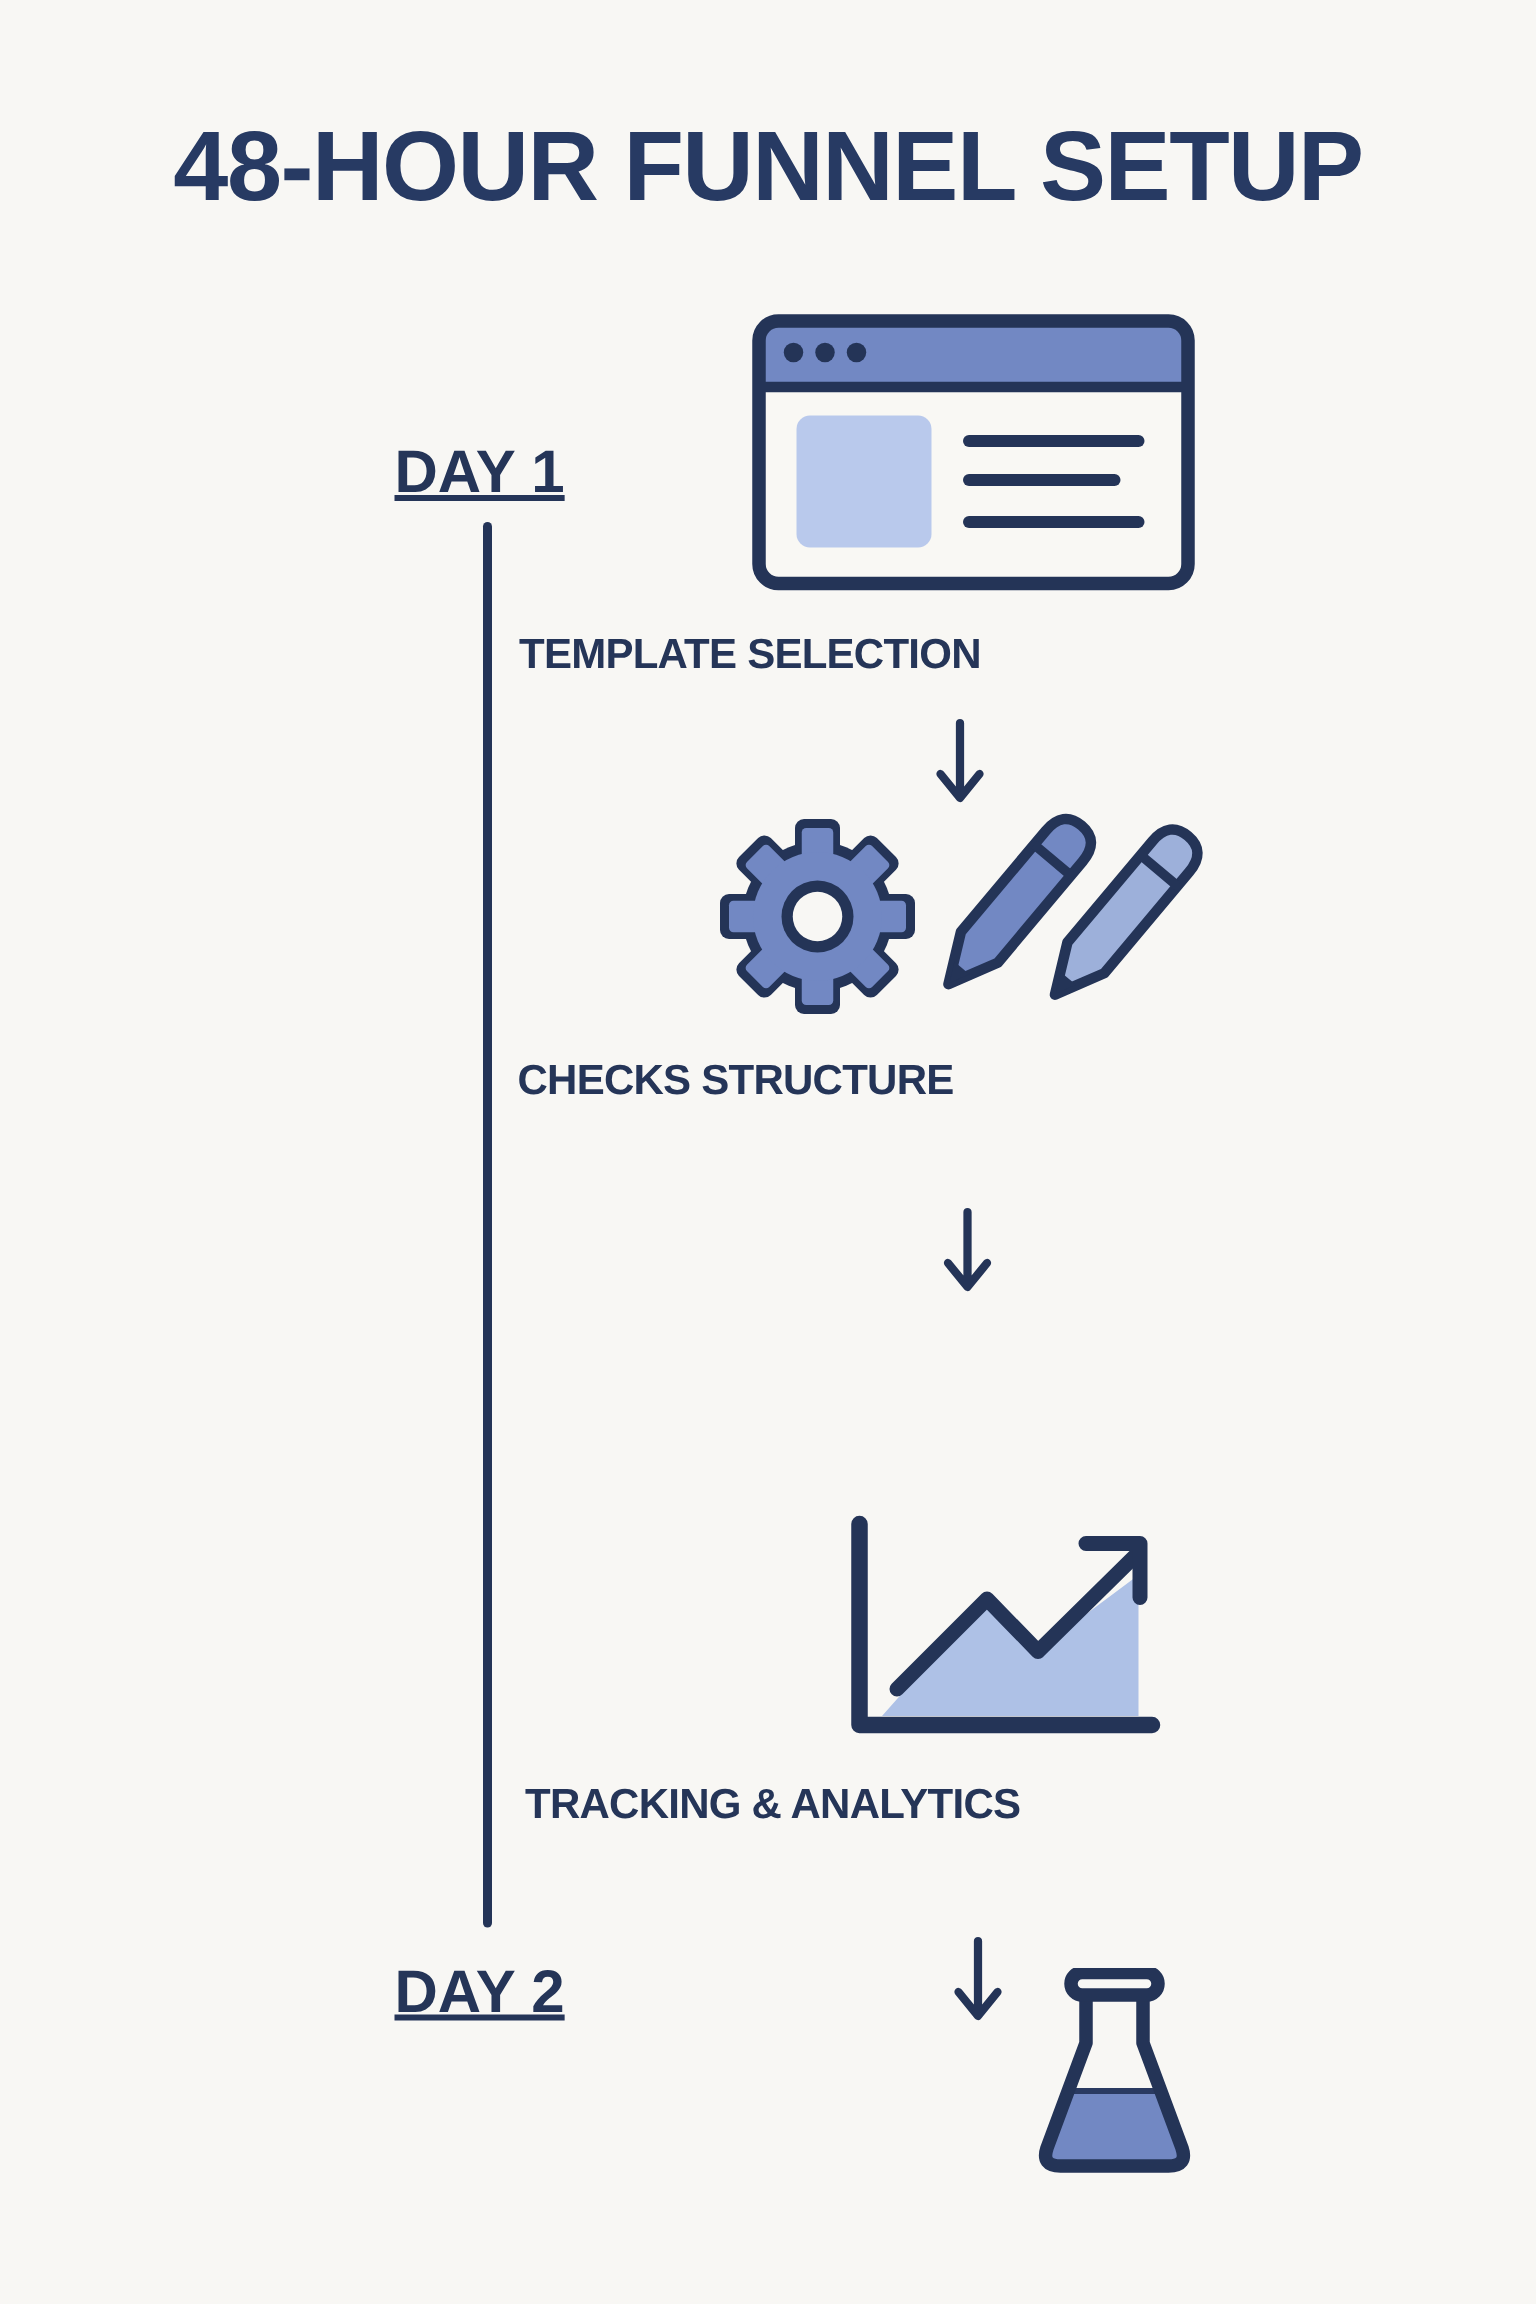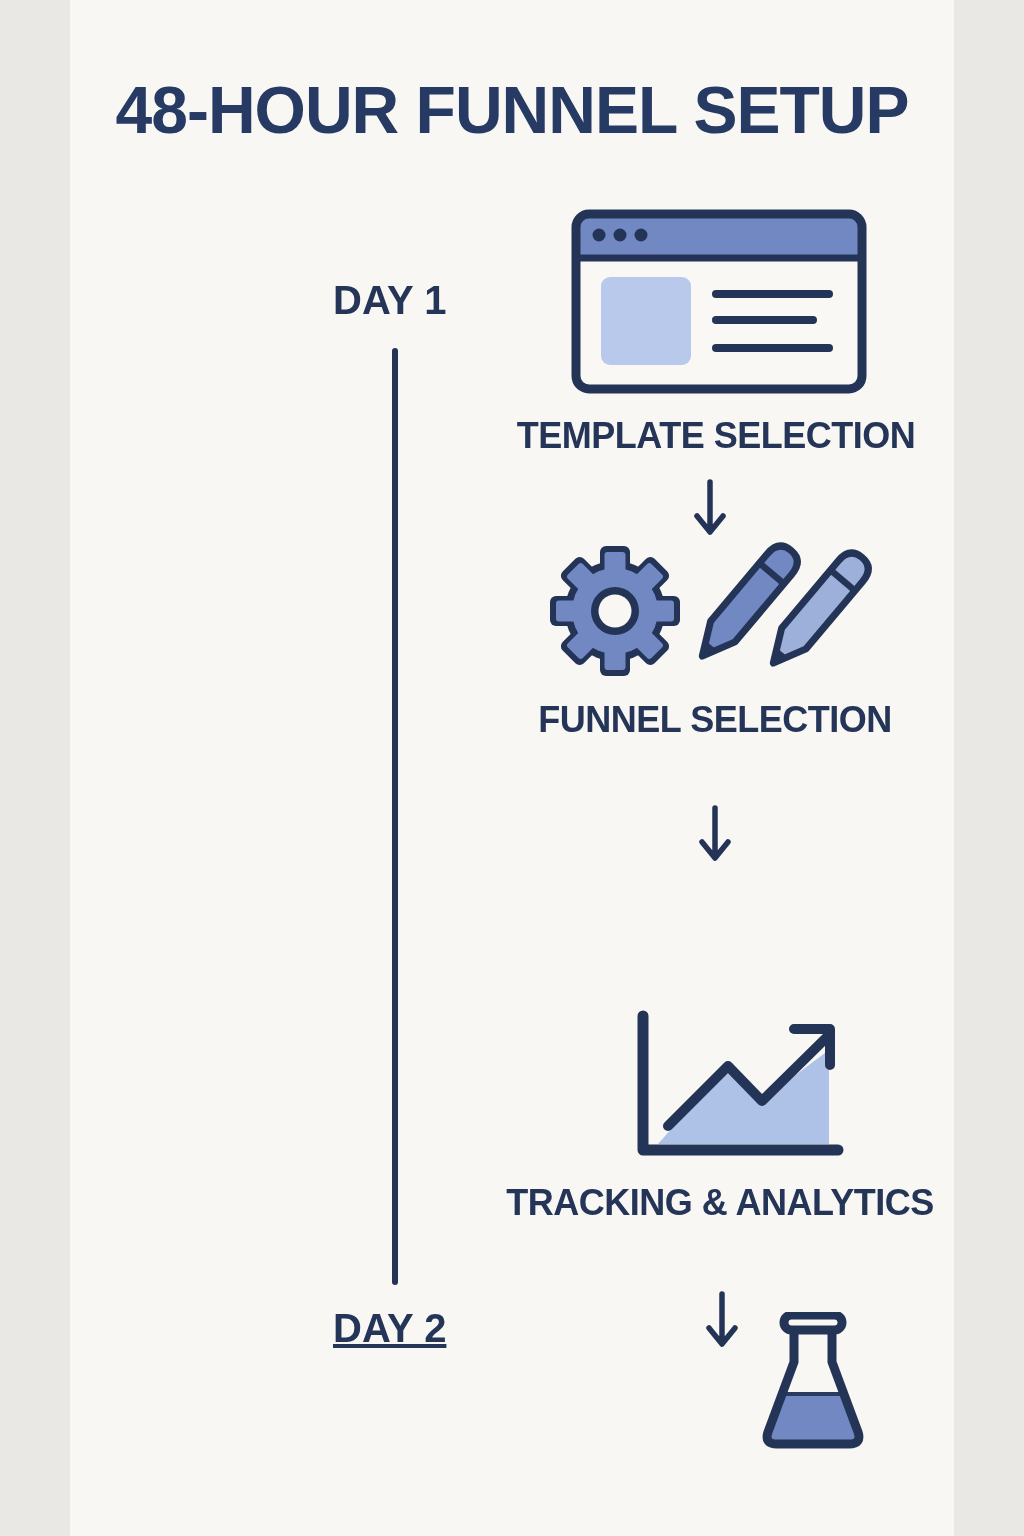--- a/index.html
+++ b/index.html
@@ -1,38 +1,38 @@
 <!DOCTYPE html>
 <html><head>
 <meta charset="utf-8">
 <style>
   html,body{margin:0;padding:0;}
   body{background:#e9e8e5;font-family:"Liberation Sans",sans-serif;}
   .page{
-    position:relative;width:884px;height:1536px;margin:0 auto;
+    position:relative;width:1024px;height:1536px;margin:0 auto;
     background:#f8f7f4;overflow:hidden;color:#253558;
   }
   .title{
     position:absolute;left:0;right:0;top:72px;text-align:center;
     font-size:66px;font-weight:bold;letter-spacing:-1px;color:#273a63;
     margin:0;white-space:nowrap;
   }
   .day-label{
     position:absolute;font-size:40px;font-weight:bold;color:#253558;
     letter-spacing:0;white-space:nowrap;
   }
-  .day1{left:263px;top:278px;}
+  .day1{left:263px;top:293px;text-decoration:underline;}
   .day2{left:263px;top:1306px;text-decoration:underline;}
   .timeline-line{
     position:absolute;left:322px;top:348px;width:6px;height:937px;
     background:#243457;border-radius:3px;
   }
   .step-label{
-    position:absolute;width:600px;text-align:center;
-    font-size:36px;font-weight:bold;line-height:46px;color:#253558;
+    position:absolute;width:600px;
+    font-size:28px;font-weight:bold;line-height:46px;color:#253558;
     letter-spacing:-0.5px;
   }
   .lbl-template{left:346px;top:413px;}
   .lbl-funnel{left:345px;top:697px;}
   .lbl-traffic{left:351px;top:882px;}
   .lbl-tracking{left:350px;top:1180px;}
   .lbl-ab{left:260px;top:1364px;}
   .icon{position:absolute;}
   .icon-browser{left:501px;top:209px;}
   .icon-gearpencils{left:478px;top:542px;}
@@ -104,21 +104,21 @@
       <path d="M-6.5,54 L6.5,54 L0,67 Z" fill="#243457"></path>
     </g>
     <g transform="translate(269,69) rotate(40)">
       <path d="M-16,-52 Q-16,-70 0,-70 Q16,-70 16,-52 L16,36 L0,68 L-16,36 Z" fill="#9db0da" stroke="#243457" stroke-width="7" stroke-linejoin="round"></path>
       <line x1="-16" y1="-40" x2="16" y2="-40" stroke="#243457" stroke-width="6.5"></line>
       <path d="M-6.5,54 L6.5,54 L0,67 Z" fill="#243457"></path>
     </g>
   </svg>
 
   <div class="step-label lbl-funnel">
-    <span>FUNNEL SELECTION</span><br>
+    <span>CHECKS STRUCTURE</span><br>
   </div>
 
   <svg class="icon icon-arrow2" width="36" height="60" viewBox="0 0 36 60">
     <path d="M18,3 V52 M5,37 L18,53 L31,37" fill="none" stroke="#243457" stroke-width="5.5" stroke-linecap="round" stroke-linejoin="round"></path>
   </svg>
 
 
   <svg class="icon icon-chart" width="212" height="148" viewBox="0 0 212 148">
     <polygon points="26,134 96,55 130,90 197,40 197,134" fill="#aec1e6"></polygon>
     <path d="M11,6 L11,140 L206,140" fill="none" stroke="#243457" stroke-width="11" stroke-linecap="round" stroke-linejoin="round"></path>

